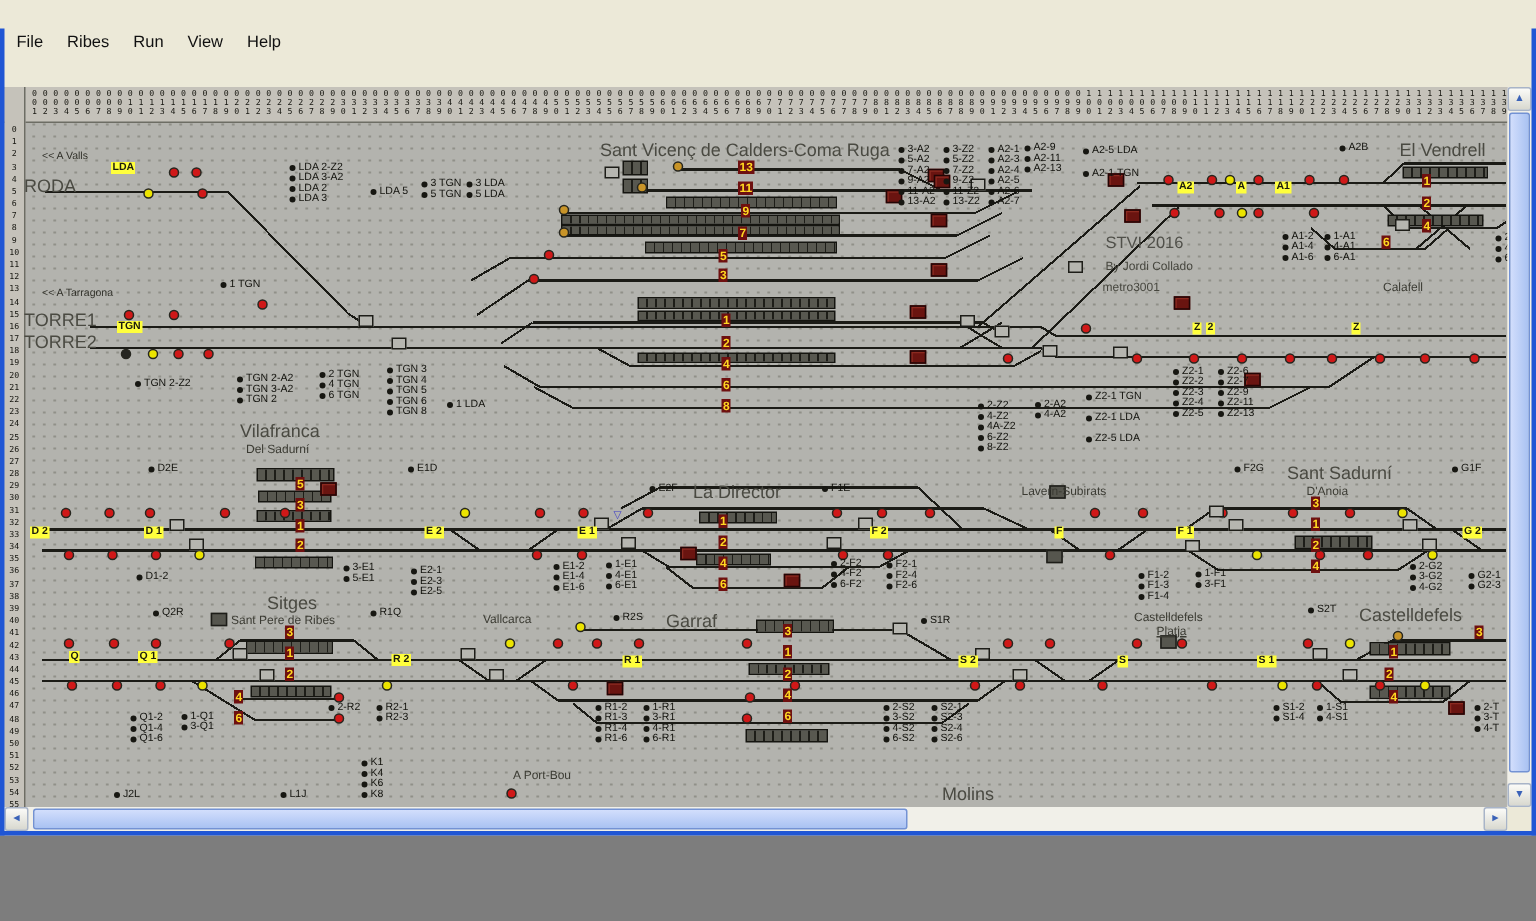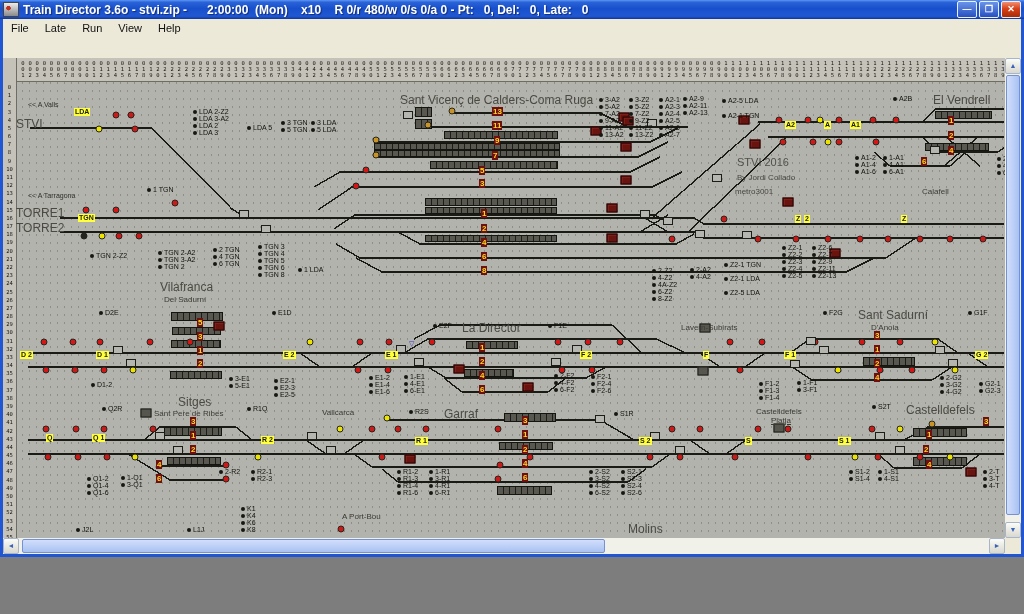--- a/index.html
+++ b/index.html
@@ -793,21 +793,21 @@
         <div class="blk" style="left: 971px; top: 472px;"></div>
         <div class="blk" style="left: 835px; top: 253px;"></div>
         <div class="blk" style="left: 744px; top: 120px;"></div>
         <div class="blk" style="left: 628px; top: 121px;"></div>
         <div class="gb" style="left: 705px; top: 328px;"></div>
         <div class="gb" style="left: 703px; top: 371px;"></div>
         <div class="gb" style="left: 146px; top: 413px;"></div>
         <div class="gb" style="left: 779px; top: 428px;"></div>
         <div class="lb ar" style="left: 28px; top: 101px;">&lt;&lt; A Valls</div>
         <div class="lb ar" style="left: 28px; top: 192px;">&lt;&lt; A Tarragona</div>
-        <div class="lb st" style="left: 16px; top: 118px;">STVI</div>
+        <div class="lb st" style="left: 16px; top: 118px;">RODA</div>
         <div class="lb st" style="left: 16px; top: 207px;">TORRE1</div>
         <div class="lb st" style="left: 16px; top: 222px;">TORRE2</div>
         <div class="lb st" style="left: 400px; top: 94px;">Sant Vicenç de Calders-Coma Ruga</div>
         <div class="lb st" style="left: 933px; top: 94px;">El Vendrell</div>
         <div class="lb st" style="left: 160px; top: 281px;">Vilafranca</div>
         <div class="lb st" style="left: 462px; top: 322px;">La Director</div>
         <div class="lb st" style="left: 858px; top: 309px;">Sant Sadurní</div>
         <div class="lb st" style="left: 178px; top: 396px;">Sitges</div>
         <div class="lb st" style="left: 444px; top: 408px;">Garraf</div>
         <div class="lb st" style="left: 906px; top: 404px;">Castelldefels</div>
@@ -1036,33 +1036,24 @@
         <div class="lb tn" style="left: 522px; top: 445px;">2</div>
         <div class="lb tn" style="left: 522px; top: 459px;">4</div>
         <div class="lb tn" style="left: 522px; top: 473px;">6</div>
         <div class="lb tn" style="left: 926px; top: 430px;">1</div>
         <div class="lb tn" style="left: 923px; top: 445px;">2</div>
         <div class="lb tn" style="left: 926px; top: 460px;">4</div>
         <div class="lb tn" style="left: 983px; top: 417px;">3</div>
         <div class="lb tri" style="left: 409px; top: 340px;">▽</div>
       </div>
 
-    <div class="titlebar">
-      <div class="app-icon"></div>
-      <span class="title-text">Train Director 3.6o - stvi.zip -      2:00:00  (Mon)    x10    R 0/r 480/w 0/s 0/a 0 - Pt:   0, Del:   0, Late:   0</span>
-      <div class="winbtns">
-        <div class="wbtn mn">—</div>
-        <div class="wbtn mx">❐</div>
-        <div class="wbtn cl">✕</div>
-      </div>
-    </div>
 
     <div class="menubar">
         <span class="mitem">File</span>
-        <span class="mitem">Late</span>
+        <span class="mitem">Ribes</span>
         <span class="mitem">Run</span>
         <span class="mitem">View</span>
         <span class="mitem">Help</span>
       </div>
 
 
     <div class="vscroll">
       <div class="sbtn" style="left:0;top:0;">▲</div>
       <div class="thumb" style="left:1px;top:17px;width:14px;height:440px;"></div>
       <div class="sbtn" style="left:0;top:464px;">▼</div>

